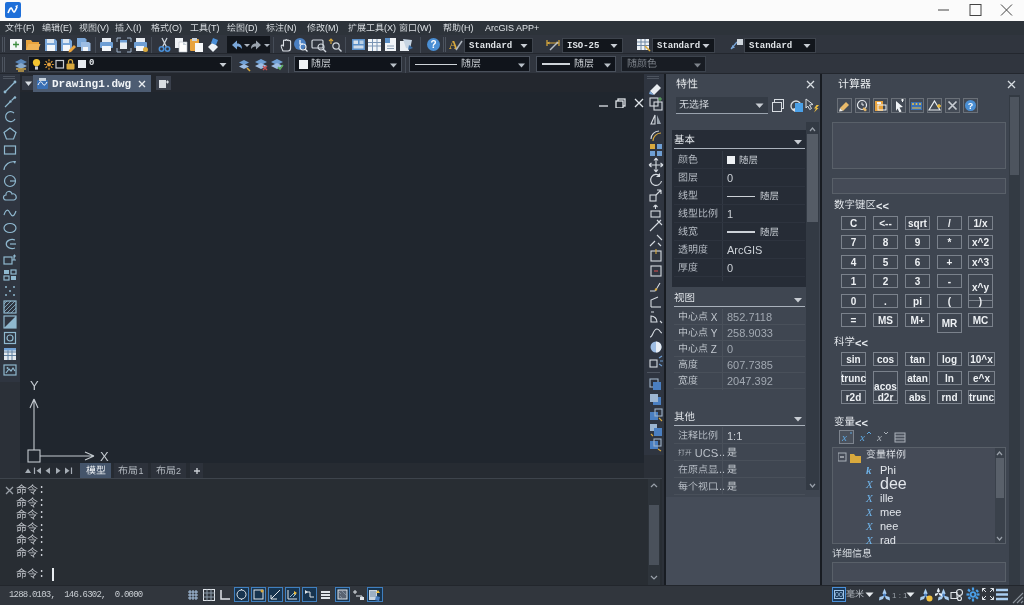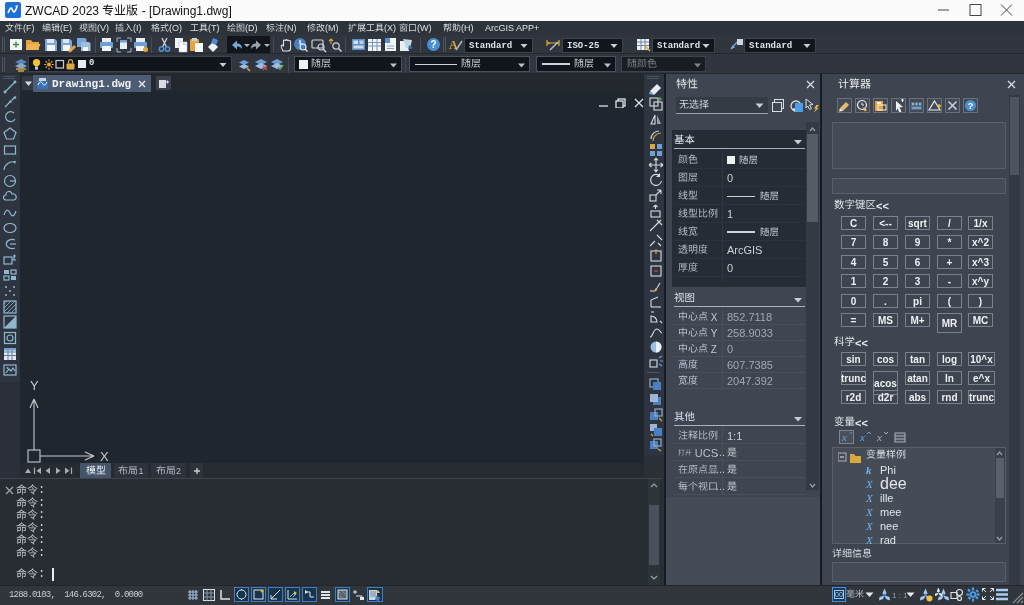--- a/index.html
+++ b/index.html
@@ -94,29 +94,20 @@
       <path id="g82" d="M8.4 4.5C8.4 8.8 8.2 10.2 5.2 10.9C5.3 11.1 5.5 11.4 5.6 11.5C8.8 10.7 9.1 9 9.1 4.5ZM4.8 5.1C4.1 5.6 2.9 6.2 1.9 6.5C2.1 6.7 2.3 6.9 2.5 7.1C3.5 6.7 4.8 6.1 5.5 5.4ZM5.2 8.3C4.5 9.3 3 10.1 1.6 10.6C1.8 10.7 2 11 2.1 11.2C3.7 10.7 5.1 9.8 6 8.7ZM8.9 9.6C9.7 10.2 10.6 11 11 11.5L11.5 11C11.1 10.4 10.1 9.7 9.4 9.1ZM6.4 3.3V8.9H7.2V3.9H10.2V8.9H11V3.3H8.7C8.9 2.9 9 2.4 9.2 1.9H11.4V1.2H6.2V1.9H8.4C8.3 2.4 8.1 2.9 8 3.3ZM2.7 0.7C2.9 1 3 1.4 3.2 1.7H0.8V2.4H6V1.7H4C3.9 1.3 3.7 0.8 3.5 0.5ZM5 6.6C4.3 7.4 3 8.1 1.8 8.5C1.9 7.9 1.9 7.2 1.9 6.7V4.9H5.9V4.1H4.7C4.9 3.7 5.2 3.2 5.4 2.7L4.7 2.5C4.5 3 4.2 3.7 3.9 4.1H2.3L3 3.9C2.9 3.5 2.6 2.9 2.3 2.5L1.6 2.7C1.9 3.2 2.1 3.7 2.2 4.1H1.1V6.7C1.1 8 1 9.8 0.4 11.1C0.6 11.2 0.9 11.4 1.1 11.5C1.5 10.7 1.7 9.6 1.8 8.5C2 8.7 2.2 9 2.3 9.1C3.6 8.7 4.9 7.9 5.7 7Z"></path>
       <path id="g83" d="M3.4 3.9H8.6V4.9H3.4ZM2.5 3.2V5.6H9.6V3.2ZM5.3 0.6 5.6 1.7H0.7V2.5H11.2V1.7H6.6C6.5 1.3 6.3 0.8 6.2 0.4ZM1.2 6.3V11.5H2V7H10V10.6C10 10.7 9.9 10.8 9.8 10.8C9.6 10.8 9 10.8 8.5 10.7C8.6 10.9 8.8 11.2 8.8 11.4C9.6 11.4 10.1 11.4 10.4 11.3C10.8 11.2 10.9 11 10.9 10.6V6.3ZM3.4 7.7V10.8H4.2V10.2H8.5V7.7ZM4.2 8.4H7.7V9.5H4.2Z"></path>
     </defs>
   </svg>
 <div class="abs" style="left:0;top:0;width:1024px;height:21px;background:#fbfbfb">
 <svg class="abs" style="left:5px;top:2px" width="16" height="16">
 <rect x="0" y="0" width="16" height="16" rx="2" fill="#1e6fd9"></rect>
 <path d="M3 11 C5 6 6 5 7 7 L8 9 C9 11 10 10 12 5" stroke="#fff" stroke-width="1.6" fill="none"></path>
 <path d="M10 4 l3 -1 -1 3z" fill="#fff"></path>
     </svg>
-<div class="abs row" style="left:25px;top:0;height:21px;color:#111;font-size:12px">
-      <span>ZWCAD 2023&nbsp;</span>
-      <svg class="" width="36" height="14" viewBox="0 0 36 14" style="fill:#111;">
-        <use href="#g0" x="0"></use>
-        <use href="#g1" x="12"></use>
-        <use href="#g61" x="24"></use>
-      </svg>
-      <span>&nbsp;- [Drawing1.dwg]</span>
-    </div>
 <svg class="abs" style="left:937px;top:2px" width="80" height="16" stroke="#444" fill="none">
 <path d="M1 8 h11"></path>
 <rect x="33" y="2.5" width="11" height="11"></rect>
 <path d="M64 2.5 l11 11 M75 2.5 l-11 11"></path>
     </svg>
 </div>
 <div class="abs" style="left:0;top:21px;width:1024px;height:14px;background:#2d333a"></div>
 <div class="abs row" style="left:5px;top:21px;height:14px;color:#dde1e5;font-size:9px">
     <svg class="" width="18" height="11" viewBox="0 0 18 11" style="fill:#dde1e5;">
       <g transform="scale(0.7500)">
@@ -1240,21 +1231,21 @@
 <div class="abs" style="left:968px;top:235px;width:25px;height:14px;border:1px solid #7b828c;display:flex;align-items:center;justify-content:center;color:#eef1f4;font-size:10px;font-weight:bold;font-family:'Liberation Sans',sans-serif">x^2</div>
 <div class="abs" style="left:841px;top:255px;width:25px;height:14px;border:1px solid #7b828c;display:flex;align-items:center;justify-content:center;color:#eef1f4;font-size:10px;font-weight:bold;font-family:'Liberation Sans',sans-serif">4</div>
 <div class="abs" style="left:873px;top:255px;width:25px;height:14px;border:1px solid #7b828c;display:flex;align-items:center;justify-content:center;color:#eef1f4;font-size:10px;font-weight:bold;font-family:'Liberation Sans',sans-serif">5</div>
 <div class="abs" style="left:905px;top:255px;width:25px;height:14px;border:1px solid #7b828c;display:flex;align-items:center;justify-content:center;color:#eef1f4;font-size:10px;font-weight:bold;font-family:'Liberation Sans',sans-serif">6</div>
 <div class="abs" style="left:937px;top:255px;width:25px;height:14px;border:1px solid #7b828c;display:flex;align-items:center;justify-content:center;color:#eef1f4;font-size:10px;font-weight:bold;font-family:'Liberation Sans',sans-serif">+</div>
 <div class="abs" style="left:968px;top:255px;width:25px;height:14px;border:1px solid #7b828c;display:flex;align-items:center;justify-content:center;color:#eef1f4;font-size:10px;font-weight:bold;font-family:'Liberation Sans',sans-serif">x^3</div>
 <div class="abs" style="left:841px;top:274px;width:25px;height:14px;border:1px solid #7b828c;display:flex;align-items:center;justify-content:center;color:#eef1f4;font-size:10px;font-weight:bold;font-family:'Liberation Sans',sans-serif">1</div>
 <div class="abs" style="left:873px;top:274px;width:25px;height:14px;border:1px solid #7b828c;display:flex;align-items:center;justify-content:center;color:#eef1f4;font-size:10px;font-weight:bold;font-family:'Liberation Sans',sans-serif">2</div>
 <div class="abs" style="left:905px;top:274px;width:25px;height:14px;border:1px solid #7b828c;display:flex;align-items:center;justify-content:center;color:#eef1f4;font-size:10px;font-weight:bold;font-family:'Liberation Sans',sans-serif">3</div>
 <div class="abs" style="left:937px;top:274px;width:25px;height:14px;border:1px solid #7b828c;display:flex;align-items:center;justify-content:center;color:#eef1f4;font-size:10px;font-weight:bold;font-family:'Liberation Sans',sans-serif">-</div>
-<div class="abs" style="left:968px;top:274px;width:25px;height:14px;border:1px solid #7b828c;display:flex;align-items:center;justify-content:center;color:#eef1f4;font-size:10px;font-weight:bold;font-family:'Liberation Sans',sans-serif">x^y</div>
+<div class="abs" style="left:968px;top:274px;width:25px;height:27px;border:1px solid #7b828c;display:flex;align-items:center;justify-content:center;color:#eef1f4;font-size:10px;font-weight:bold;font-family:'Liberation Sans',sans-serif">x^y</div>
 <div class="abs" style="left:841px;top:294px;width:25px;height:14px;border:1px solid #7b828c;display:flex;align-items:center;justify-content:center;color:#eef1f4;font-size:10px;font-weight:bold;font-family:'Liberation Sans',sans-serif">0</div>
 <div class="abs" style="left:873px;top:294px;width:25px;height:14px;border:1px solid #7b828c;display:flex;align-items:center;justify-content:center;color:#eef1f4;font-size:10px;font-weight:bold;font-family:'Liberation Sans',sans-serif">.</div>
 <div class="abs" style="left:905px;top:294px;width:25px;height:14px;border:1px solid #7b828c;display:flex;align-items:center;justify-content:center;color:#eef1f4;font-size:10px;font-weight:bold;font-family:'Liberation Sans',sans-serif">pi</div>
 <div class="abs" style="left:937px;top:294px;width:25px;height:14px;border:1px solid #7b828c;display:flex;align-items:center;justify-content:center;color:#eef1f4;font-size:10px;font-weight:bold;font-family:'Liberation Sans',sans-serif">(</div>
 <div class="abs" style="left:968px;top:294px;width:25px;height:14px;border:1px solid #7b828c;display:flex;align-items:center;justify-content:center;color:#eef1f4;font-size:10px;font-weight:bold;font-family:'Liberation Sans',sans-serif">)</div>
 <div class="abs" style="left:841px;top:313px;width:25px;height:14px;border:1px solid #7b828c;display:flex;align-items:center;justify-content:center;color:#eef1f4;font-size:10px;font-weight:bold;font-family:'Liberation Sans',sans-serif">=</div>
 <div class="abs" style="left:873px;top:313px;width:25px;height:14px;border:1px solid #7b828c;display:flex;align-items:center;justify-content:center;color:#eef1f4;font-size:10px;font-weight:bold;font-family:'Liberation Sans',sans-serif">MS</div>
 <div class="abs" style="left:905px;top:313px;width:25px;height:14px;border:1px solid #7b828c;display:flex;align-items:center;justify-content:center;color:#eef1f4;font-size:10px;font-weight:bold;font-family:'Liberation Sans',sans-serif">M+</div>
 <div class="abs" style="left:937px;top:313px;width:25px;height:20px;border:1px solid #7b828c;display:flex;align-items:center;justify-content:center;color:#eef1f4;font-size:10px;font-weight:bold;font-family:'Liberation Sans',sans-serif">MR</div>
 <div class="abs" style="left:968px;top:313px;width:25px;height:14px;border:1px solid #7b828c;display:flex;align-items:center;justify-content:center;color:#eef1f4;font-size:10px;font-weight:bold;font-family:'Liberation Sans',sans-serif">MC</div>
@@ -1266,21 +1257,21 @@
       </g>
     </svg>
     <span style="font-size:11px;color:#e8ecf0;font-weight:bold">&lt;&lt;</span>
   </div>
 <div class="abs" style="left:841px;top:352px;width:25px;height:14px;border:1px solid #7b828c;display:flex;align-items:center;justify-content:center;color:#eef1f4;font-size:10px;font-weight:bold;font-family:'Liberation Sans',sans-serif">sin</div>
 <div class="abs" style="left:873px;top:352px;width:25px;height:14px;border:1px solid #7b828c;display:flex;align-items:center;justify-content:center;color:#eef1f4;font-size:10px;font-weight:bold;font-family:'Liberation Sans',sans-serif">cos</div>
 <div class="abs" style="left:905px;top:352px;width:25px;height:14px;border:1px solid #7b828c;display:flex;align-items:center;justify-content:center;color:#eef1f4;font-size:10px;font-weight:bold;font-family:'Liberation Sans',sans-serif">tan</div>
 <div class="abs" style="left:937px;top:352px;width:25px;height:14px;border:1px solid #7b828c;display:flex;align-items:center;justify-content:center;color:#eef1f4;font-size:10px;font-weight:bold;font-family:'Liberation Sans',sans-serif">log</div>
 <div class="abs" style="left:968px;top:352px;width:27px;height:14px;border:1px solid #7b828c;display:flex;align-items:center;justify-content:center;color:#eef1f4;font-size:10px;font-weight:bold;font-family:'Liberation Sans',sans-serif">10^x</div>
 <div class="abs" style="left:841px;top:371px;width:25px;height:14px;border:1px solid #7b828c;display:flex;align-items:center;justify-content:center;color:#eef1f4;font-size:10px;font-weight:bold;font-family:'Liberation Sans',sans-serif">trunc</div>
-<div class="abs" style="left:873px;top:371px;width:25px;height:24px;border:1px solid #7b828c;display:flex;align-items:center;justify-content:center;color:#eef1f4;font-size:10px;font-weight:bold;font-family:'Liberation Sans',sans-serif">acos</div>
+<div class="abs" style="left:873px;top:371px;width:25px;height:30px;border:1px solid #7b828c;display:flex;align-items:center;justify-content:center;color:#eef1f4;font-size:10px;font-weight:bold;font-family:'Liberation Sans',sans-serif">acos</div>
 <div class="abs" style="left:905px;top:371px;width:25px;height:14px;border:1px solid #7b828c;display:flex;align-items:center;justify-content:center;color:#eef1f4;font-size:10px;font-weight:bold;font-family:'Liberation Sans',sans-serif">atan</div>
 <div class="abs" style="left:937px;top:371px;width:25px;height:14px;border:1px solid #7b828c;display:flex;align-items:center;justify-content:center;color:#eef1f4;font-size:10px;font-weight:bold;font-family:'Liberation Sans',sans-serif">ln</div>
 <div class="abs" style="left:968px;top:371px;width:27px;height:14px;border:1px solid #7b828c;display:flex;align-items:center;justify-content:center;color:#eef1f4;font-size:10px;font-weight:bold;font-family:'Liberation Sans',sans-serif">e^x</div>
 <div class="abs" style="left:841px;top:390px;width:25px;height:14px;border:1px solid #7b828c;display:flex;align-items:center;justify-content:center;color:#eef1f4;font-size:10px;font-weight:bold;font-family:'Liberation Sans',sans-serif">r2d</div>
 <div class="abs" style="left:873px;top:390px;width:25px;height:14px;border:1px solid #7b828c;display:flex;align-items:center;justify-content:center;color:#eef1f4;font-size:10px;font-weight:bold;font-family:'Liberation Sans',sans-serif">d2r</div>
 <div class="abs" style="left:905px;top:390px;width:25px;height:14px;border:1px solid #7b828c;display:flex;align-items:center;justify-content:center;color:#eef1f4;font-size:10px;font-weight:bold;font-family:'Liberation Sans',sans-serif">abs</div>
 <div class="abs" style="left:937px;top:390px;width:25px;height:14px;border:1px solid #7b828c;display:flex;align-items:center;justify-content:center;color:#eef1f4;font-size:10px;font-weight:bold;font-family:'Liberation Sans',sans-serif">rnd</div>
 <div class="abs" style="left:968px;top:390px;width:27px;height:14px;border:1px solid #7b828c;display:flex;align-items:center;justify-content:center;color:#eef1f4;font-size:10px;font-weight:bold;font-family:'Liberation Sans',sans-serif">trunc</div>
 <div class="abs row" style="left:834px;top:416px">
     <svg class="" width="21" height="13" viewBox="0 0 21 13" style="fill:#e8ecf0;font-weight:bold">

